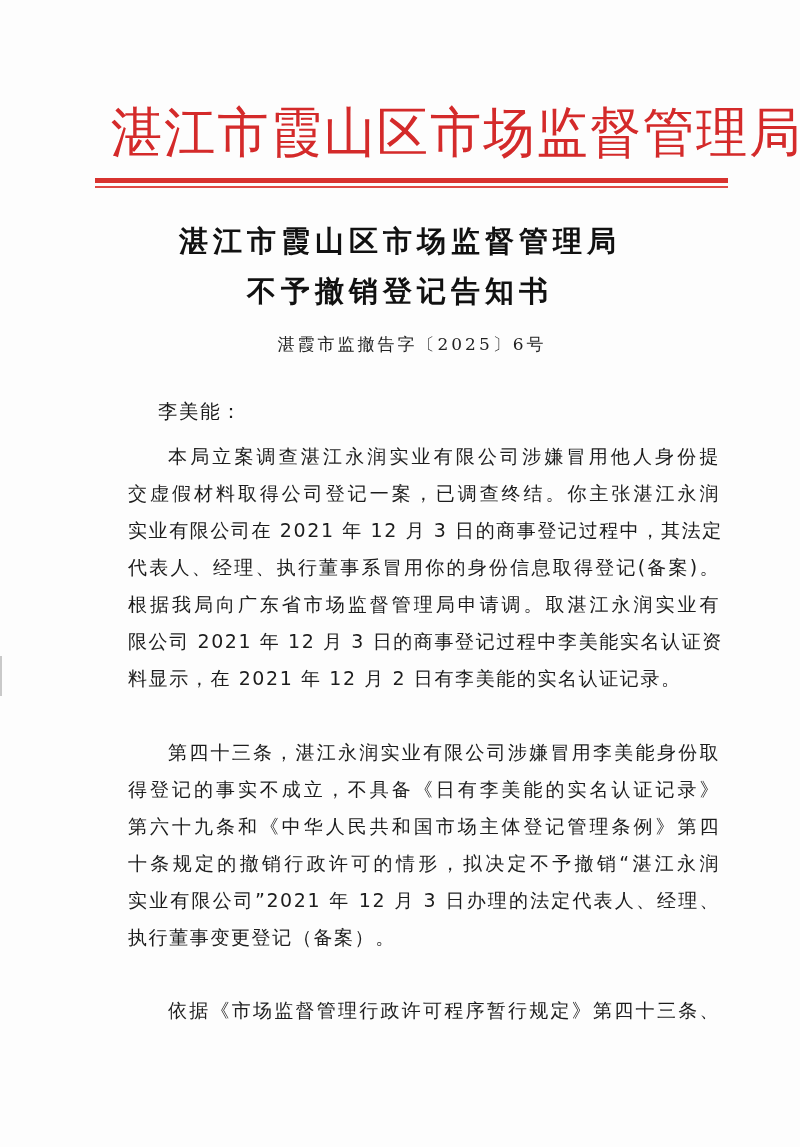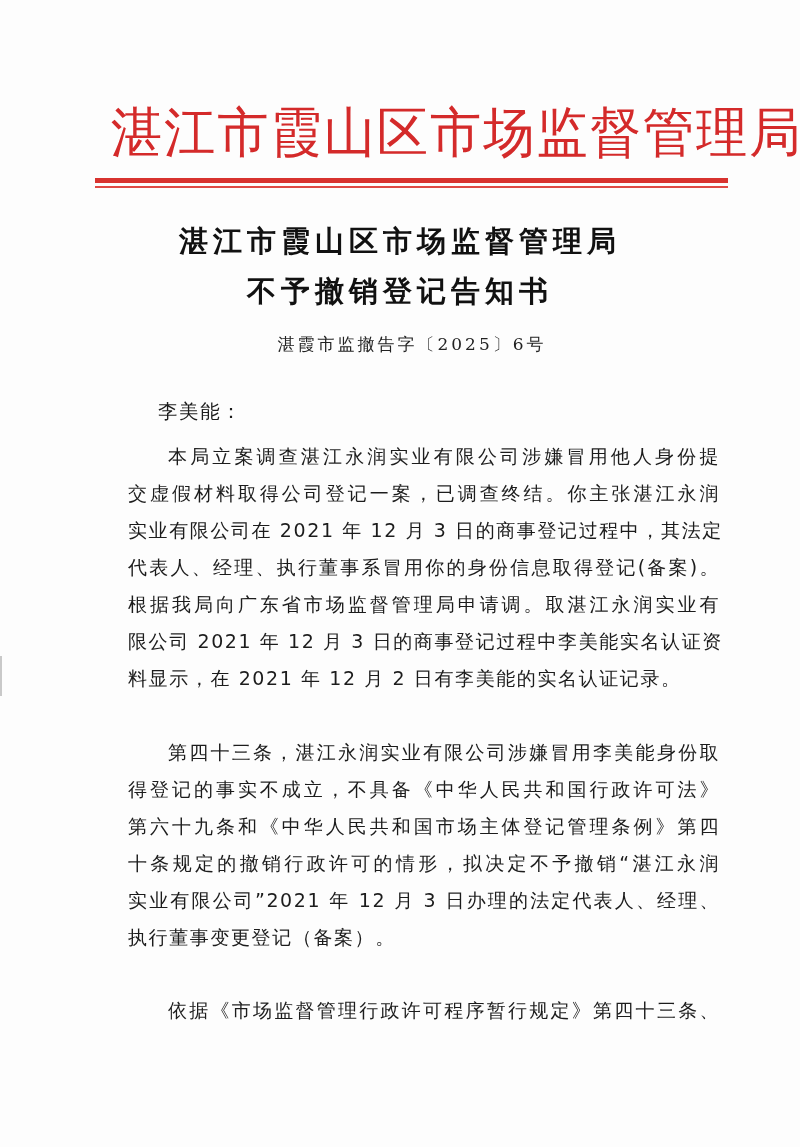--- a/index.html
+++ b/index.html
@@ -60,21 +60,21 @@
     <div class="line">交虚假材料取得公司登记一案，已调查终结。你主张湛江永润</div>
     <div class="line">实业有限公司在 2021 年 12 月 3 日的商事登记过程中，其法定</div>
     <div class="line">代表人、经理、执行董事系冒用你的身份信息取得登记(备案)。</div>
     <div class="line">根据我局向广东省市场监督管理局申请调。取湛江永润实业有</div>
     <div class="line">限公司 2021 年 12 月 3 日的商事登记过程中李美能实名认证资</div>
     <div class="line last">料显示，在 2021 年 12 月 2 日有李美能的实名认证记录。</div>
   </div>
 
   <div class="body-text p2">
     <div class="line indent">第四十三条，湛江永润实业有限公司涉嫌冒用李美能身份取</div>
-    <div class="line">得登记的事实不成立，不具备《中华人民共和国行政许可法》</div>
+    <div class="line">得登记的事实不成立，不具备《日有李美能的实名认证记录》</div>
     <div class="line">第六十九条和《中华人民共和国市场主体登记管理条例》第四</div>
     <div class="line">十条规定的撤销行政许可的情形，拟决定不予撤销“湛江永润</div>
     <div class="line">实业有限公司”2021 年 12 月 3 日办理的法定代表人、经理、</div>
     <div class="line last">执行董事变更登记（备案）。</div>
   </div>
 
   <div class="body-text p3">
     <div class="line indent">依据《市场监督管理行政许可程序暂行规定》第四十三条、</div>
   </div>
 

